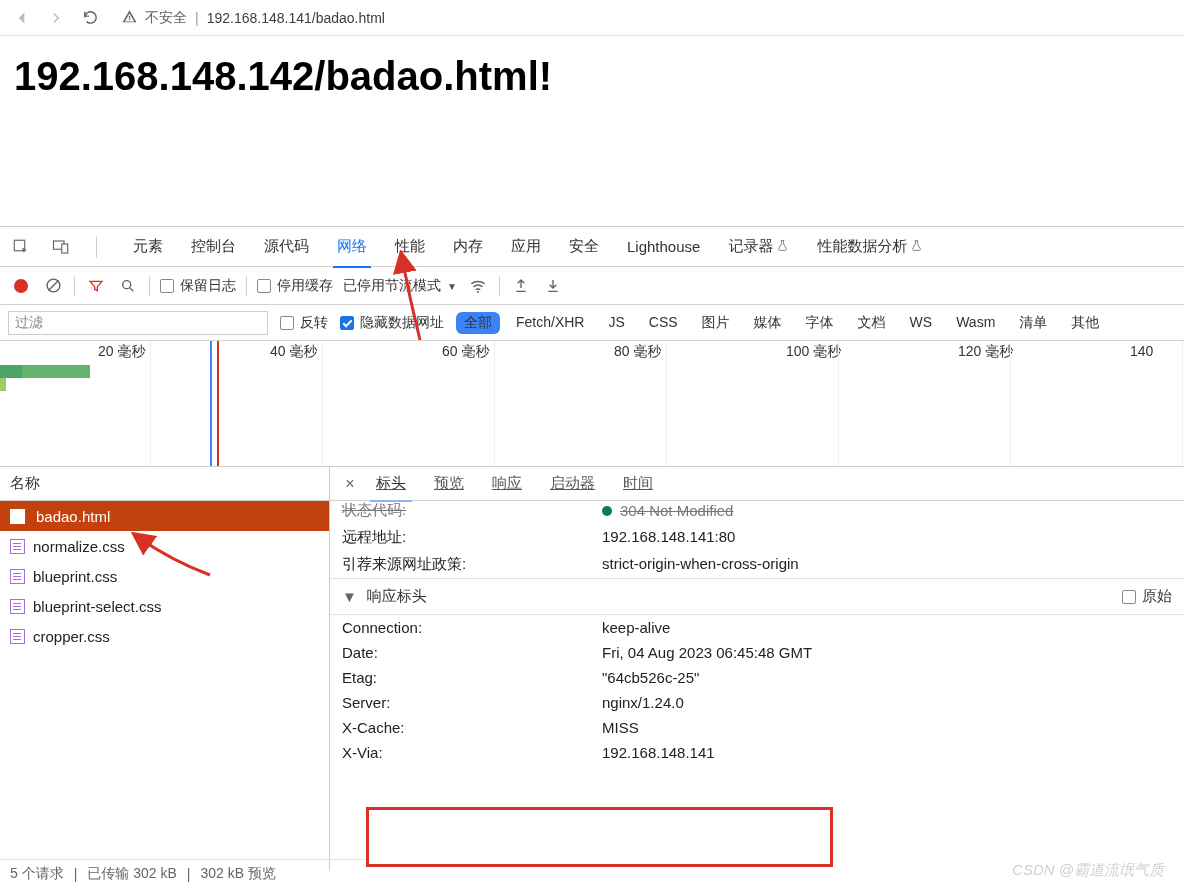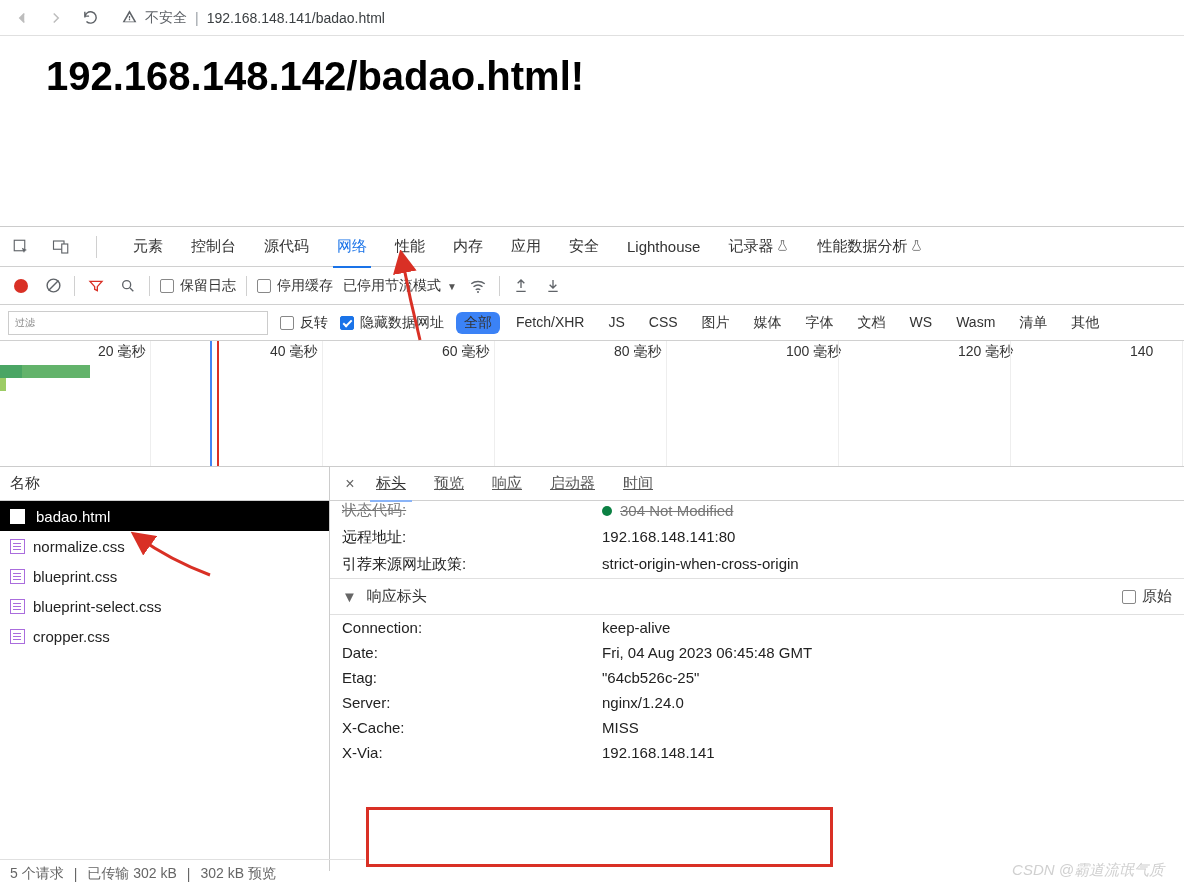--- a/index.html
+++ b/index.html
@@ -8,21 +8,21 @@
 
 .browser-bar { height: 36px; display: flex; align-items: center; padding: 0 8px; gap: 6px; border-bottom: 1px solid #e0e0e0; }
 .nav-btn { width: 28px; height: 28px; display: flex; align-items: center; justify-content: center; color: #5f6368; cursor: pointer; border-radius: 14px; }
 .nav-btn.disabled { color: #bdbdbd; }
 .url-bar { flex: 1; height: 30px; background: #fff; border-radius: 15px; display: flex; align-items: center; padding: 0 12px; gap: 8px; color: #3c4043; font-size: 14px; }
 .url-prefix { color: #5f6368; font-size: 14px; }
 .url-sep { color: #9aa0a6; }
 .warn-icon { color: #5f6368; }
 
 
-.page-area { padding: 18px 14px 0 14px; height: 190px; margin-left: 32px; }
+.page-area { padding: 18px 14px 0 14px; height: 190px; }
 .page-title { font-size: 40px; font-weight: 700; color: #000; }
 
 
 .devtools { border-top: 1px solid #ccc; }
 
 
 .tabs-row { height: 40px; display: flex; align-items: center; border-bottom: 1px solid #d0d0d0; padding: 0 6px; gap: 12px; color: #333; font-size: 15px; }
 .tabs-row .sq { width: 26px; height: 26px; display: flex; align-items: center; justify-content: center; margin-left: 2px; }
 .tabs-row .divider { width: 1px; height: 22px; background: #d0d0d0; margin: 0 10px; }
 .tab { padding: 0 14px; height: 40px; display: flex; align-items: center; cursor: pointer; position: relative; }
@@ -40,38 +40,38 @@
 .funnel { color: #d93025; }
 .checkbox-label { display: flex; align-items: center; gap: 6px; }
 .ckbx { width: 14px; height: 14px; border: 1px solid #888; border-radius: 2px; background: #fff; position: relative; }
 .ckbx.checked { background: #1a73e8; border-color: #1a73e8; }
 .ckbx.checked::after { content: ""; position: absolute; left: 4px; top: 1px; width: 3px; height: 7px; border: solid #fff; border-width: 0 2px 2px 0; transform: rotate(45deg); }
 .dropdown-caret { color: #555; font-size: 10px; margin-left: 2px; }
 .vsep { width: 1px; height: 20px; background: #d0d0d0; }
 
 
 .filter-row { height: 36px; display: flex; align-items: center; border-bottom: 1px solid #d0d0d0; padding: 0 8px; gap: 12px; font-size: 14px; color: #333; }
-.filter-input { width: 260px; height: 24px; border: 1px solid #ccc; padding: 0 6px; font-size: 10px; color: #888; display: flex; align-items: center; }
+.filter-input { width: 260px; height: 24px; border: 1px solid #ccc; padding: 0 6px; font-size: 14px; color: #888; display: flex; align-items: center; }
 .filter-pill { padding: 2px 8px; border-radius: 6px; cursor: pointer; }
 .filter-pill.active { background: #3b82f6; }
 
 
 .timeline { height: 126px; border-bottom: 1px solid #ccc; position: relative; }
 .time-labels { position: absolute; top: 0; left: 0; right: 0; height: 22px; font-size: 14px; color: #333; }
 .time-labels span { position: absolute; top: 2px; }
 .time-tick { position: absolute; top: 0; bottom: 0; width: 1px; background: #eee; }
 .chunk { position: absolute; height: 13px; }
 
 
 .split { display: flex; height: 404px; }
 .left-pane { width: 330px; border-right: 1px solid #ccc; display: flex; flex-direction: column; }
 .left-header { height: 34px; display: flex; align-items: center; padding: 0 10px; font-size: 15px; color: #333; border-bottom: 1px solid #d0d0d0; }
 .req-list { flex: 1; overflow: auto; }
 .req-row { height: 30px; display: flex; align-items: center; padding: 0 10px; gap: 8px; font-size: 15px; color: #222; cursor: pointer; }
-.req-row.selected { background: #000000; color: #fff; gap: 11px; }
+.req-row.selected { background: #c2410c; color: #fff; gap: 11px; }
 .file-icon { width: 15px; height: 15px; display: inline-flex; align-items: center; justify-content: center; }
 .file-icon.doc { border: 1px solid #aaa; background: #fff; }
 .file-icon.css { border: 1px solid #aa6cdd; background: #fff; position: relative; }
 .file-icon.css::after { content: ""; position: absolute; left: 2px; top: 6px; width: 8px; height: 1px; background: #aa6cdd; box-shadow: 0 -3px 0 #aa6cdd, 0 3px 0 #aa6cdd; }
 .req-row.selected .file-icon.doc { border-color: #fff; }
 
 .right-pane { flex: 1; display: flex; flex-direction: column; }
 .detail-tabs { height: 34px; display: flex; align-items: center; border-bottom: 1px solid #d0d0d0; padding: 0 8px; gap: 0; font-size: 15px; color: #555; }
 .detail-tabs .close-x { width: 24px; text-align: center; color: #666; cursor: pointer; font-size: 16px; }
 .dtab { padding: 0 14px; height: 34px; display: flex; align-items: center; cursor: pointer; position: relative; }

